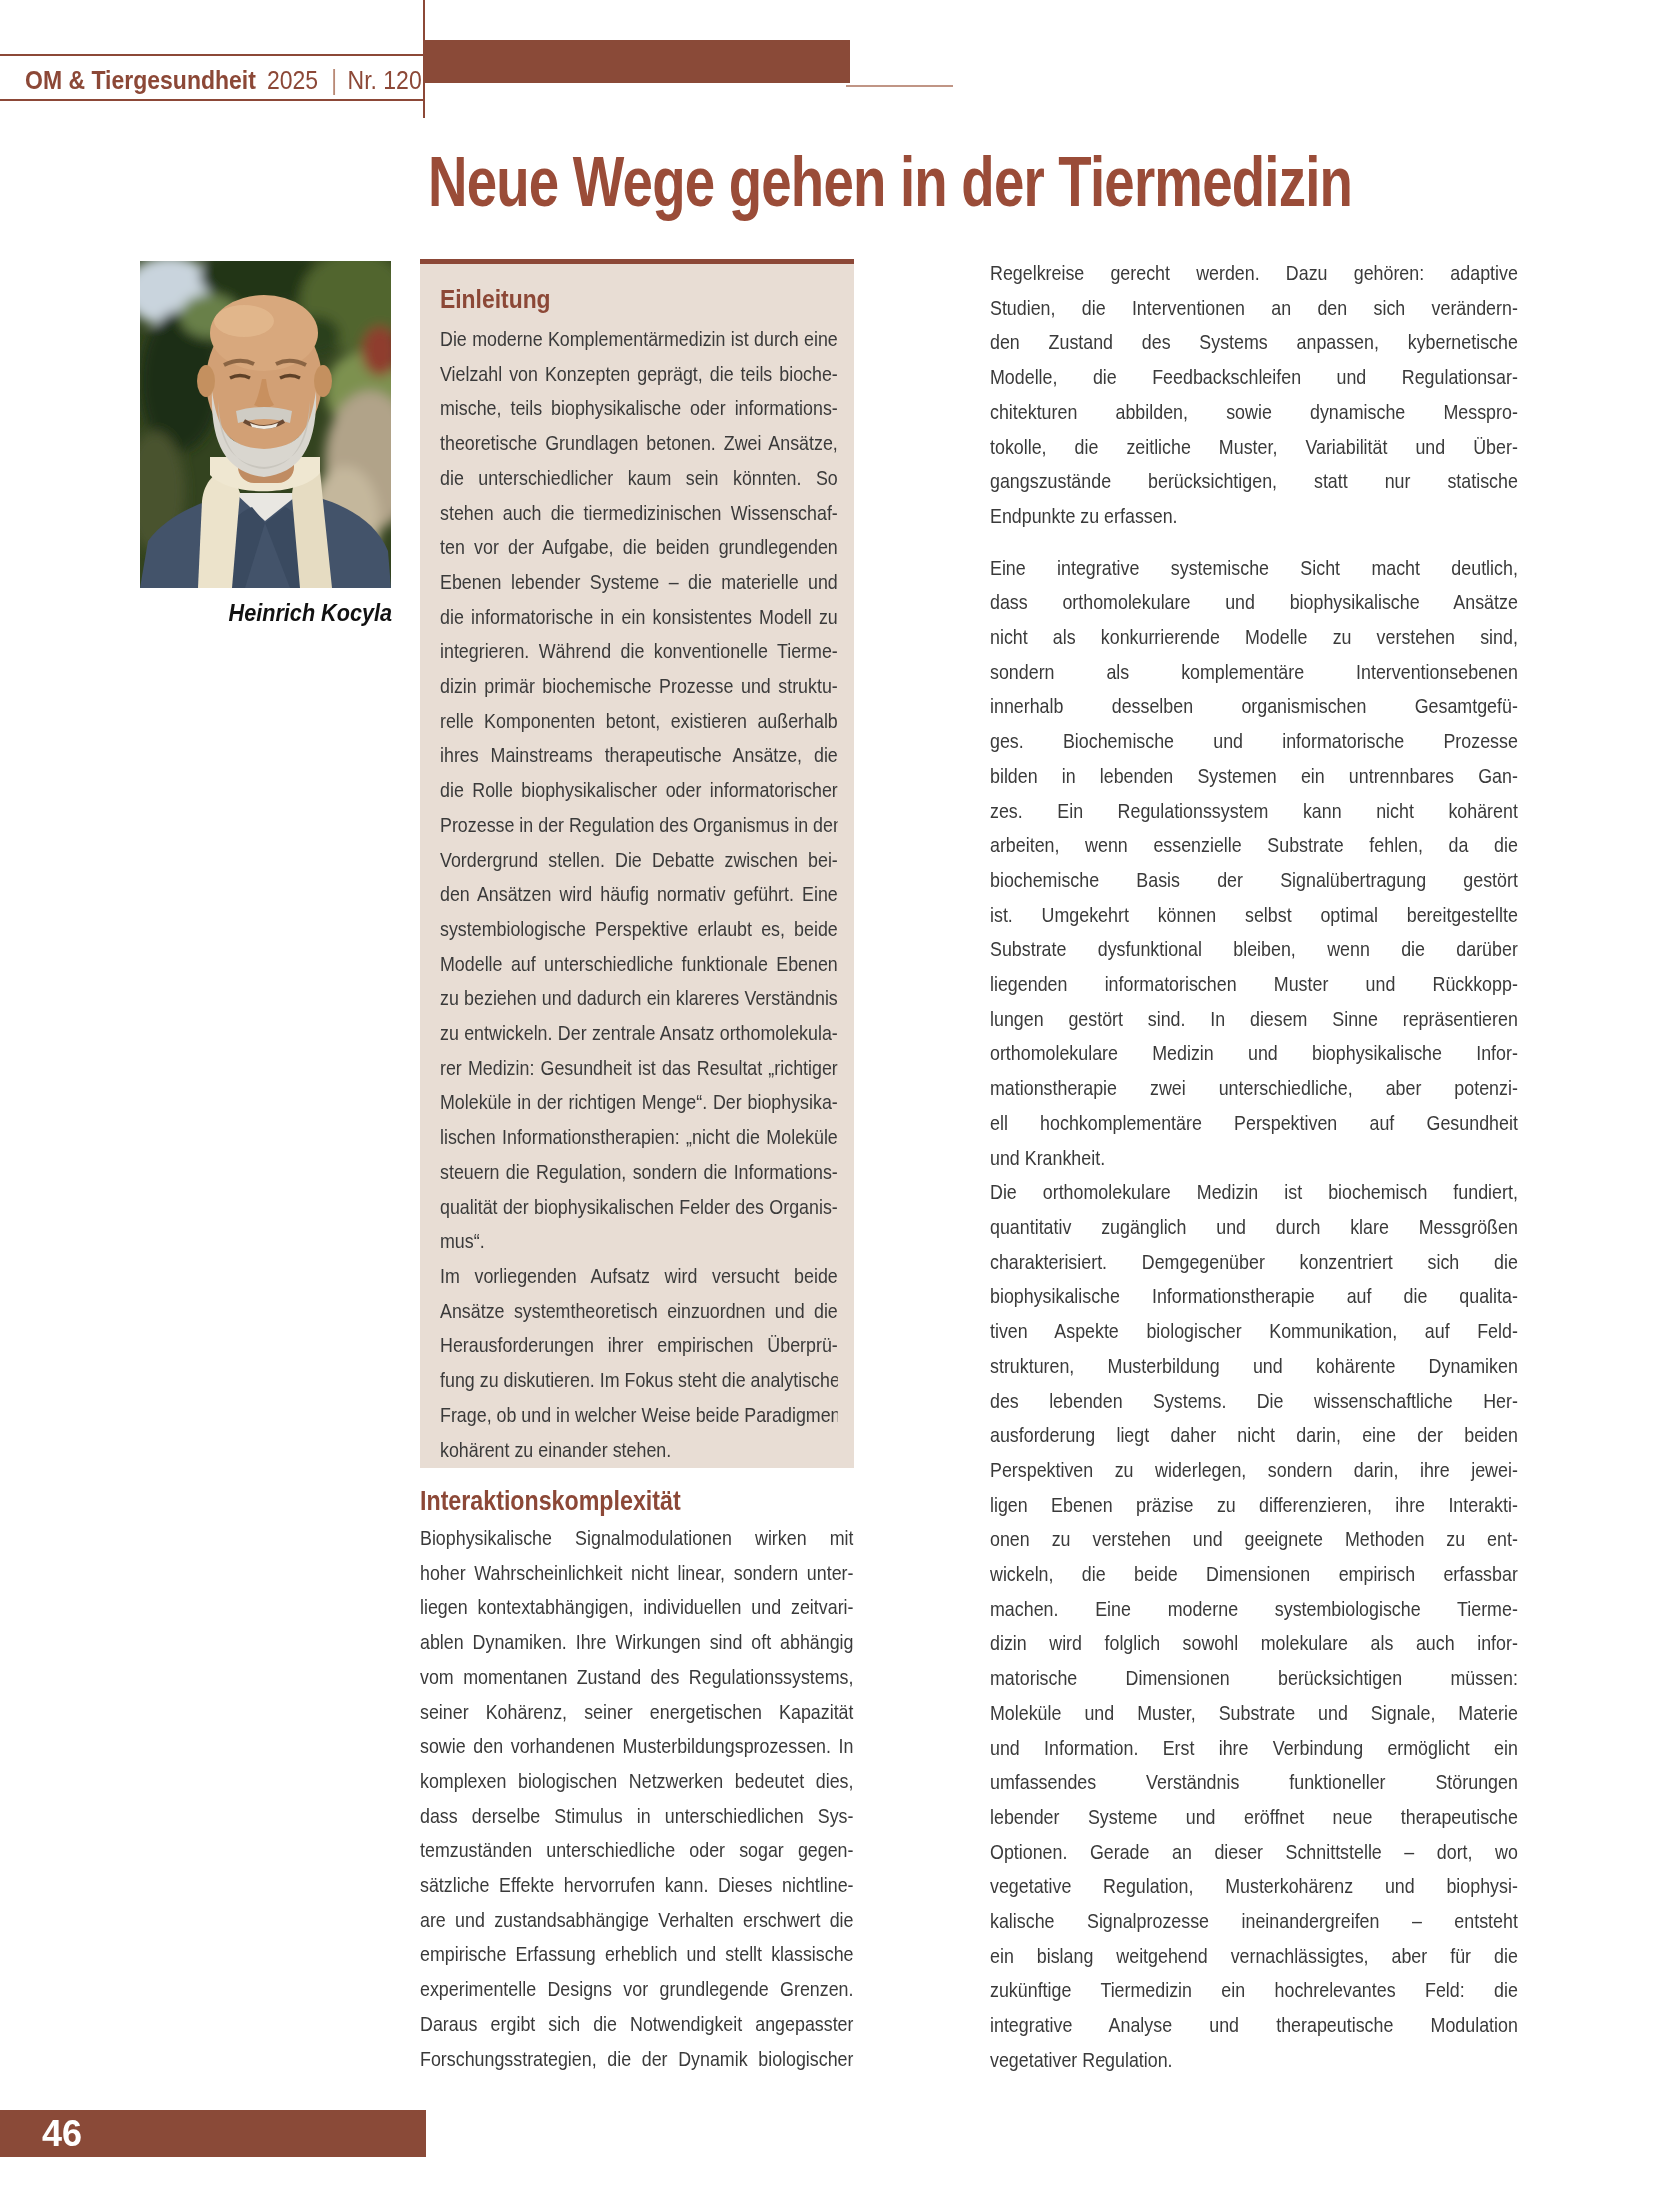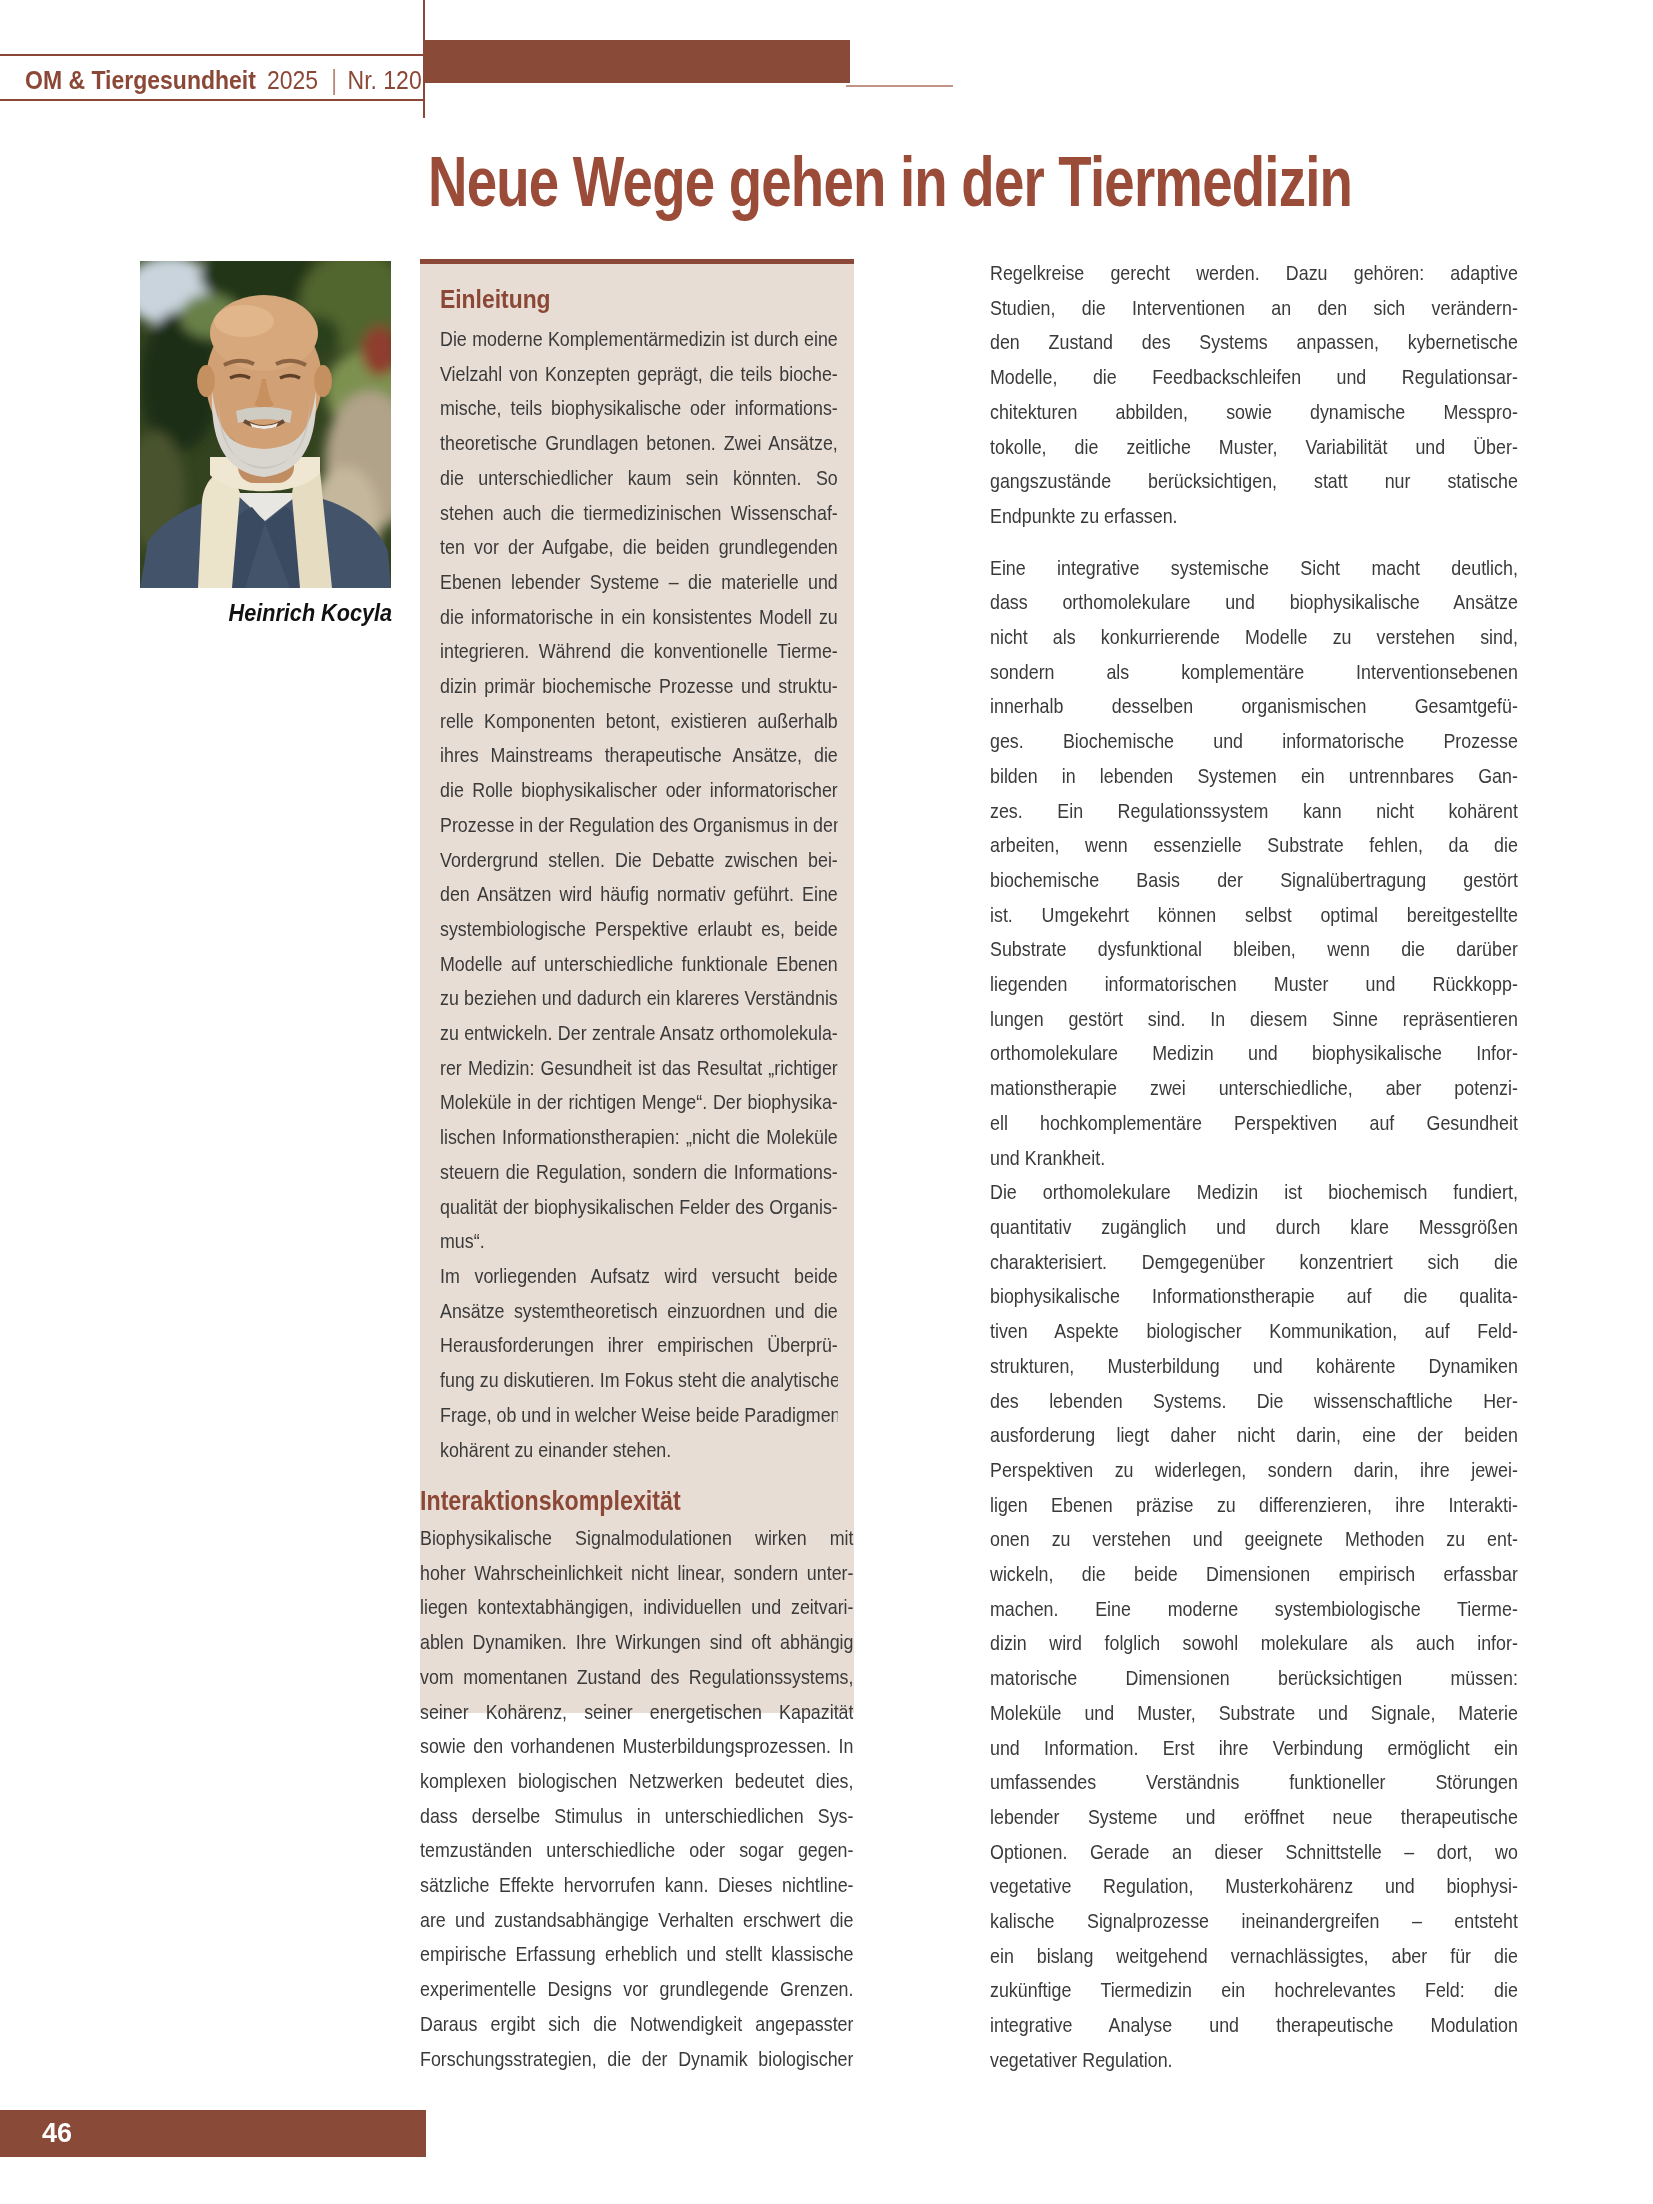--- a/index.html
+++ b/index.html
@@ -37,21 +37,21 @@
   .photo{position:absolute;left:140px;top:261px;width:251px;height:327px;overflow:hidden;}
   .photo svg{display:block;}
   .caption{
     position:absolute;left:140px;top:600px;width:252px;
     font-size:23px;font-weight:bold;font-style:italic;color:#111;
     text-align:right;transform:scaleX(.94);transform-origin:right top;white-space:nowrap;
   }
 
   
   .intro-box{
-    position:absolute;left:420px;top:259px;width:434px;height:1454px;
+    position:absolute;left:420px;top:259px;width:434px;height:1209px;
     background:#e8ddd4;border-top:5px solid #8c4837;box-sizing:border-box;
     padding:20px 16px 0 20px;
   }
   .box-heading{
     margin:0 0 8px 0;font-size:26px;line-height:30px;font-weight:bold;color:#8c4837;
     transform:scaleX(.88);transform-origin:left top;white-space:nowrap;
   }
 
   
   .flow{font-size:21px;line-height:34.7px;color:#3a3a3a;transform:scaleX(.85);transform-origin:left top;}
@@ -65,21 +65,21 @@
   
   .section-heading{
     position:absolute;left:420px;top:1484px;margin:0;
     font-size:27px;line-height:34px;font-weight:bold;color:#8c4837;
     transform:scaleX(.86);transform-origin:left top;white-space:nowrap;
   }
 
   
   .footer-bar{position:absolute;left:0;top:2110px;width:426px;height:47px;background:#8a4a38;}
   .page-number{
-    position:absolute;left:42px;top:2120px;font-size:27px;line-height:27px;
+    position:absolute;left:42px;top:2120px;font-size:36px;line-height:27px;
     font-weight:bold;color:#ffffff;
   }
 </style>
 </head>
 <body>
 
 <div class="hrule" style="top:54px;"></div>
 <div class="hrule" style="top:99px;"></div>
 <div class="vrule"></div>
 <div class="topbar"></div>

